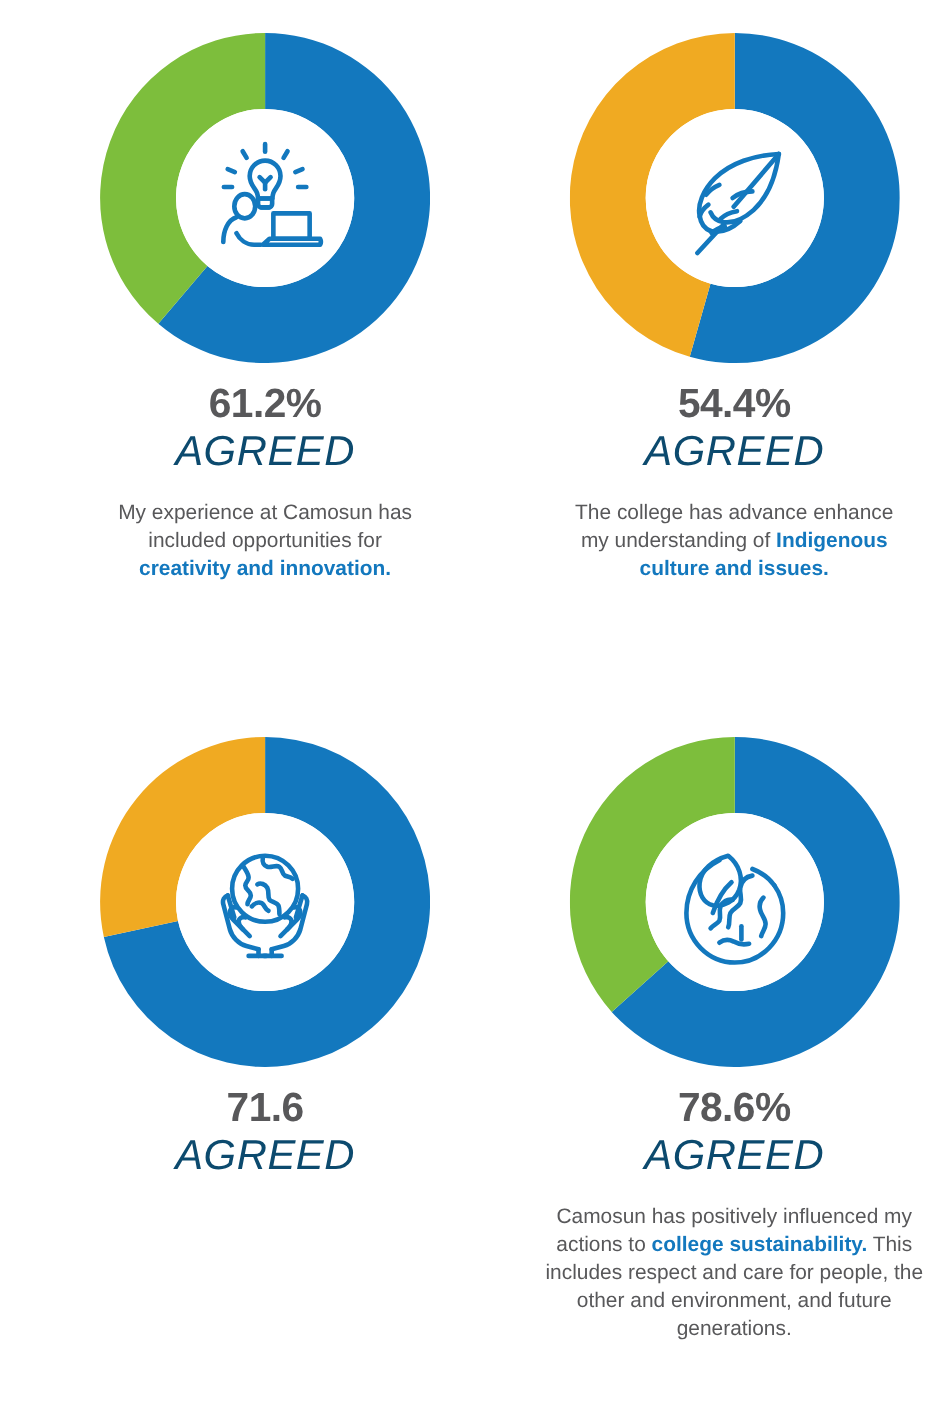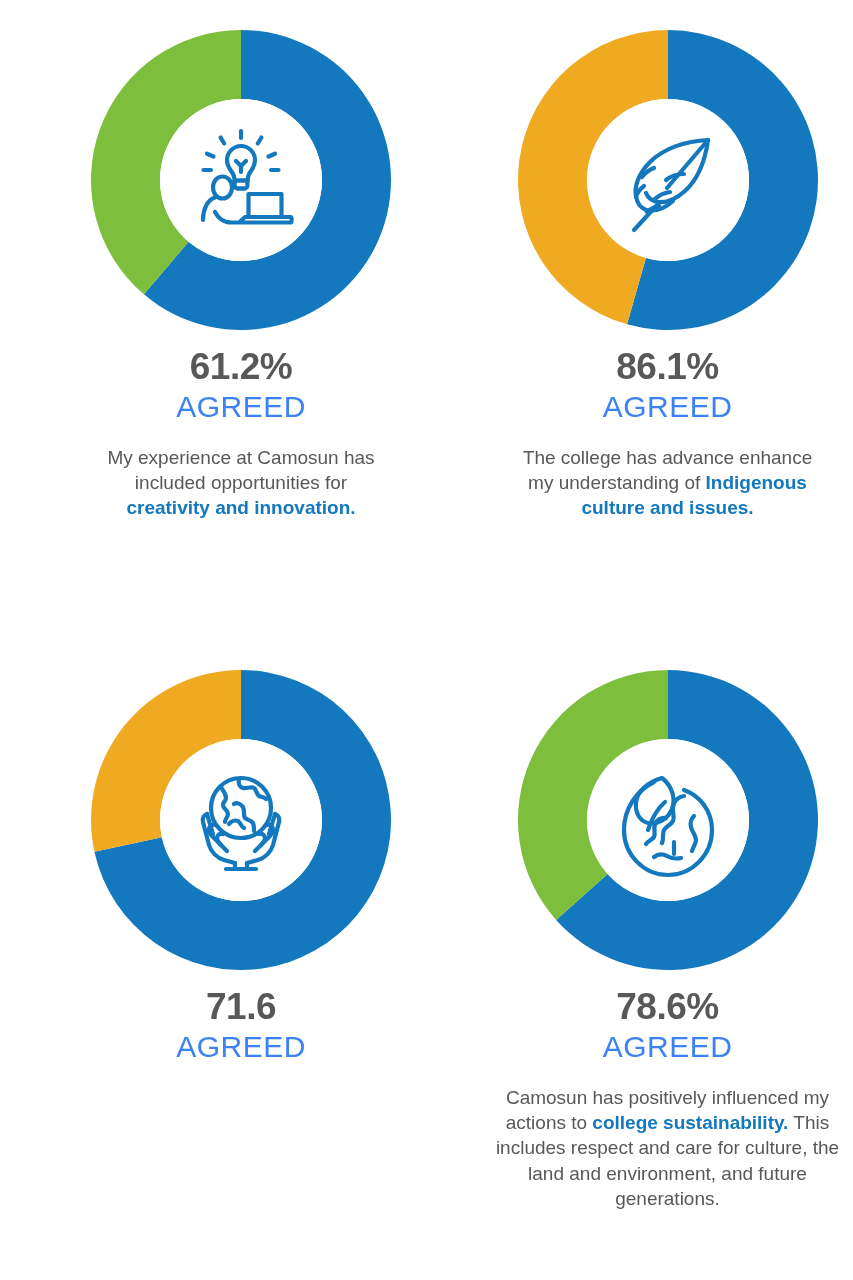--- a/index.html
+++ b/index.html
@@ -73,23 +73,24 @@
   .percent {
     font-size: 37px;
     font-weight: bold;
     color: #58585a;
     letter-spacing: -0.5px;
     line-height: 1.0;
     margin-top: 18px;
   }
 
   .agreed {
-    font-size: 30px;
+    font-size: 38px;
+    font-style: italic;
     font-weight: normal;
-    color: #3b82f6;
+    color: #0c4a6e;
     letter-spacing: 0.5px;
     line-height: 1.15;
     margin-top: 5px;
   }
 
   .caption {
     margin-top: 20px;
     font-size: 19px;
     line-height: 1.34;
     text-align: center;
@@ -171,21 +172,21 @@
             <path d="M30 114l24-26"></path>
             <path d="M104 24L63 72"></path>
             <path d="M80 58c-7 0-13 2-18 6"></path>
             <path d="M66 76c-6 1-11 3-15 7"></path>
             <path d="M55 90c-5 1-9 3-12 6"></path>
             <path d="M50 52c-5 2-9 5-12 9"></path>
             <path d="M40 70c-4 3-7 7-8 11"></path>
           </svg>
         </div>
       </div>
-      <div class="percent">86.1%</div>
+      <div class="percent">54.4%</div>
       <div class="agreed">AGREED</div>
       <div class="caption"><span>The college has advance enhance my understanding of </span><b>Indigenous culture and issues.</b></div>
     </div>
 
     <div class="stat-card card-3">
       <div class="donut-wrap">
         <svg class="donut-svg" viewBox="0 0 300 300" width="300" height="300">
           <g id="donut-2">
               <path d="M 150 0 A 150 150 0 1 1 3.4097814647709868 181.8010664883082 L 70.84128199097633 167.17257590368644 A 81 81 0 1 0 150 69 Z" fill="#1378be"></path>
               <path d="M 3.4097814647709868 181.8010664883082 A 150 150 0 0 1 149.99999999999997 0 L 149.99999999999997 69 A 81 81 0 0 0 70.84128199097633 167.17257590368644 Z" fill="#f0aa22"></path>
@@ -240,17 +241,17 @@
             <path d="M80 40c-6 1-10 5-11 11-1 5 2 9 0 14-2 4-7 5-9 9-2 4 0 9-2 13"></path>
             <path d="M62 62c-5-1-9 2-11 6-2 5 1 9-1 13-2 3-6 4-8 7"></path>
             <path d="M90 60c-3 3-4 7-3 11 1 5 5 8 5 13 0 4-3 7-4 11"></path>
             <path d="M50 101c4-3 9-3 13-1 5 3 9 3 14 2"></path>
             <path d="M70 86v12"></path>
           </svg>
         </div>
       </div>
       <div class="percent">78.6%</div>
       <div class="agreed">AGREED</div>
-      <div class="caption"><span>Camosun has positively influenced my actions to </span><b>college sustainability.</b><span> This includes respect and care for culture, the land and environment, and future generations.</span></div>
+      <div class="caption"><span>Camosun has positively influenced my actions to </span><b>college sustainability.</b><span> This includes respect and care for people, the other and environment, and future generations.</span></div>
     </div>
 
   </div>
 </div>
 
 </body></html>

